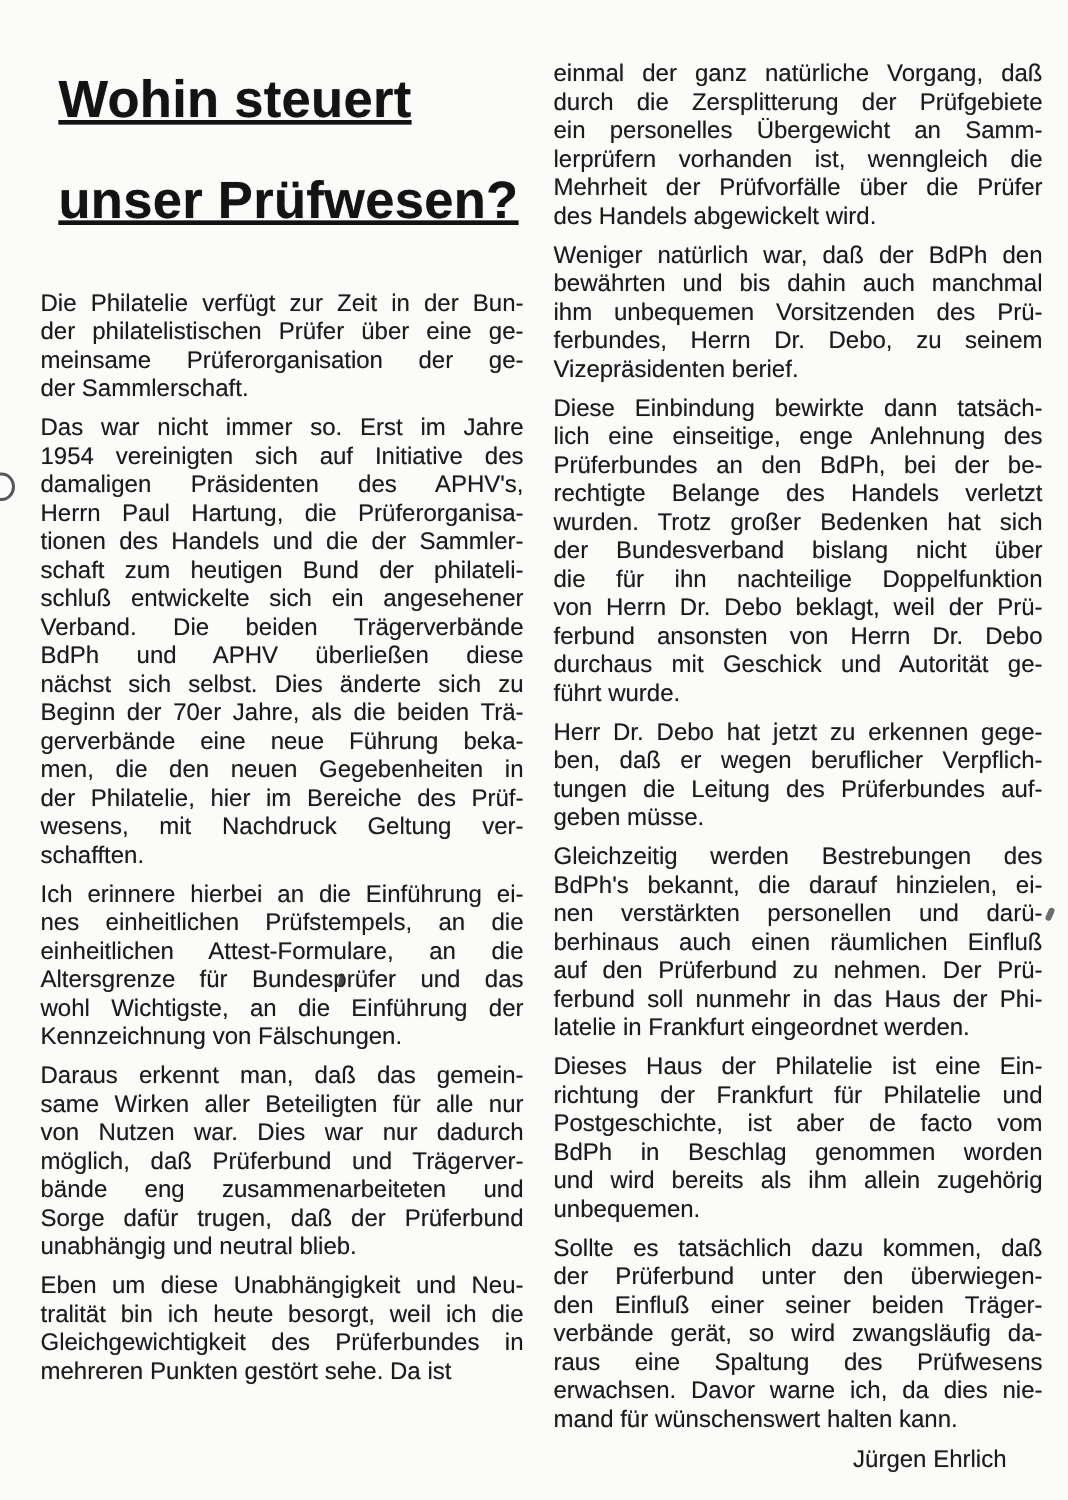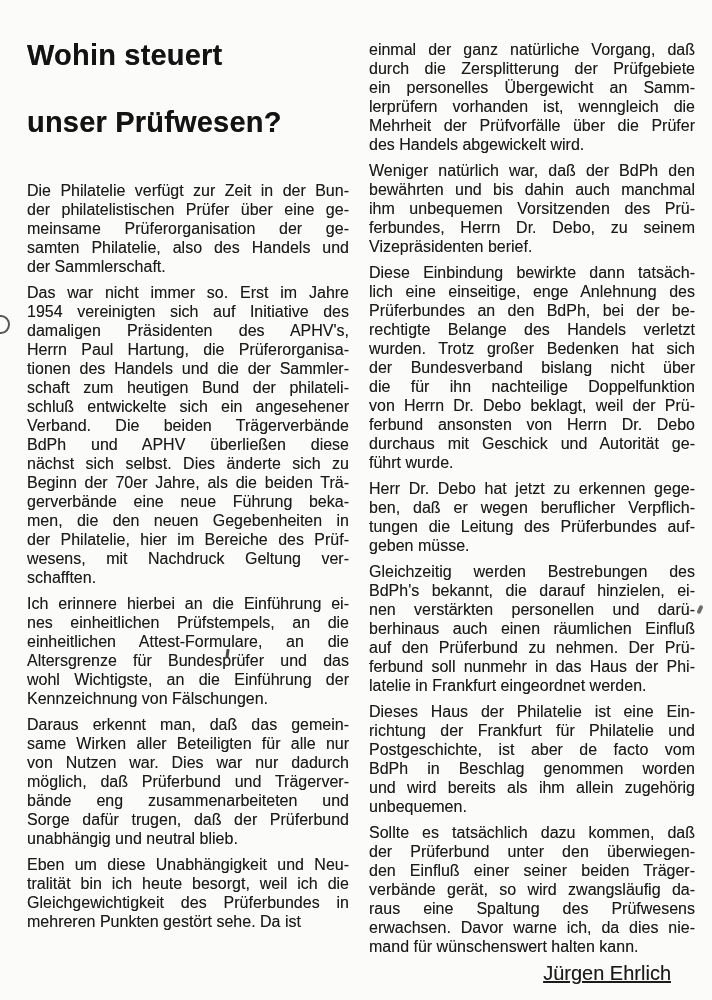--- a/index.html
+++ b/index.html
@@ -16,26 +16,27 @@
   .cols {
     display: flex;
     padding: 0 17px 0 27px;
     box-sizing: border-box;
   }
   .col { box-sizing: border-box; }
   .col-left  { width: 322px; padding-top: 40px; }
   .col-right { width: 326px; margin-left: 20px; padding-top: 40px; }
 
   .title {
-    margin: 0;
-    font-size: 29px;
+    margin: 12px;
+    font-size: 35px;
     font-weight: bold;
     color: #131313;
     letter-spacing: 0.2px;
     text-shadow: 0 0 0.6px rgba(0,0,0,0.55);
+    text-decoration: underline;
   }
   .title-ln { display: block; line-height: 30px; white-space: nowrap; }
   .t2 { margin-top: 37px; }
 
   .col-left .paras { margin-top: 44px; }
   .para { margin: 0; }
   .para + .para { margin-top: 7px; }
 
   .ln {
     line-height: 19px;
@@ -44,24 +45,23 @@
     text-align-last: justify;
     text-justify: inter-word;
     text-shadow: 0 0 0.5px rgba(20,20,20,0.45);
   }
   .ln.last { text-align-last: left; }
 
   .signature {
     margin-top: 8px;
     padding-right: 24px;
     text-align: right;
-    font-size: 20px;
+    font-size: 16px;
     line-height: 19px;
     text-shadow: 0 0 0.5px rgba(20,20,20,0.45);
-    text-decoration: underline;
   }
 
   
   .artifact { position: absolute; pointer-events: none; }
   .artifact-ring {
     left: -8px; top: 315px;
     width: 14px; height: 15px;
     border: 2.5px solid #3a3a3a;
     border-radius: 50%;
     opacity: 0.85;
@@ -92,21 +92,20 @@
     <div class="col col-left">
       <h1 class="title">
         <span class="title-ln">Wohin steuert</span>
         <span class="title-ln t2">unser Prüfwesen?</span>
       </h1>
       <div class="paras">
           <div class="para">
             <div class="ln">Die Philatelie verfügt zur Zeit in der Bun-</div>
             <div class="ln">der philatelistischen Prüfer über eine ge-</div>
             <div class="ln">meinsame Prüferorganisation der ge-</div>
-            <div class="ln">samten Philatelie, also des Handels und</div>
             <div class="ln last">der Sammlerschaft.</div>
           </div>
           <div class="para">
             <div class="ln">Das war nicht immer so. Erst im Jahre</div>
             <div class="ln">1954 vereinigten sich auf Initiative des</div>
             <div class="ln">damaligen Präsidenten des APHV's,</div>
             <div class="ln">Herrn Paul Hartung, die Prüferorganisa-</div>
             <div class="ln">tionen des Handels und die der Sammler-</div>
             <div class="ln">schaft zum heutigen Bund der philateli-</div>
             <div class="ln">schluß entwickelte sich ein angesehener</div>

